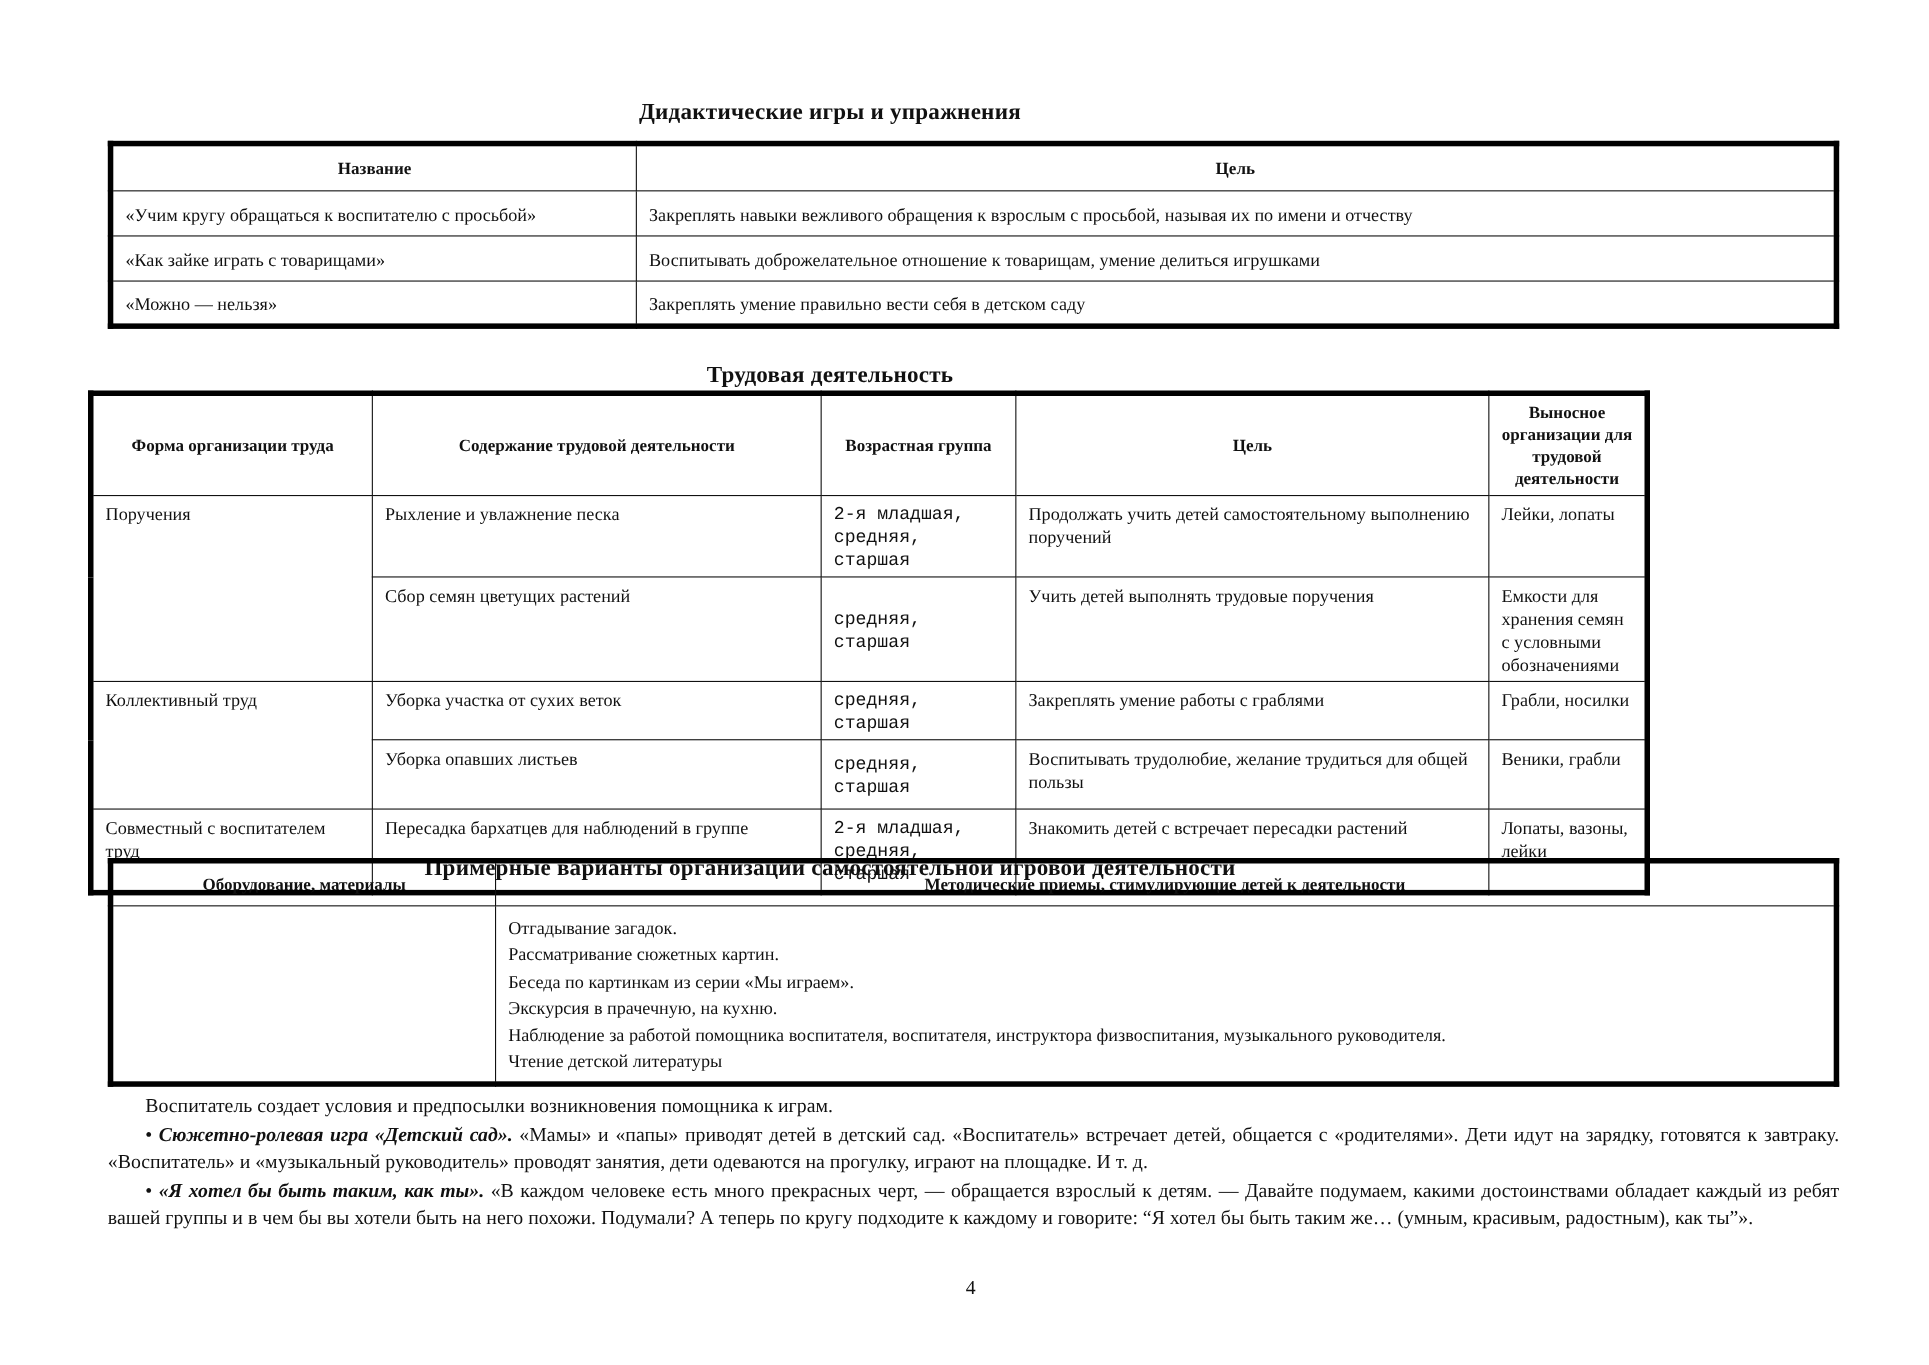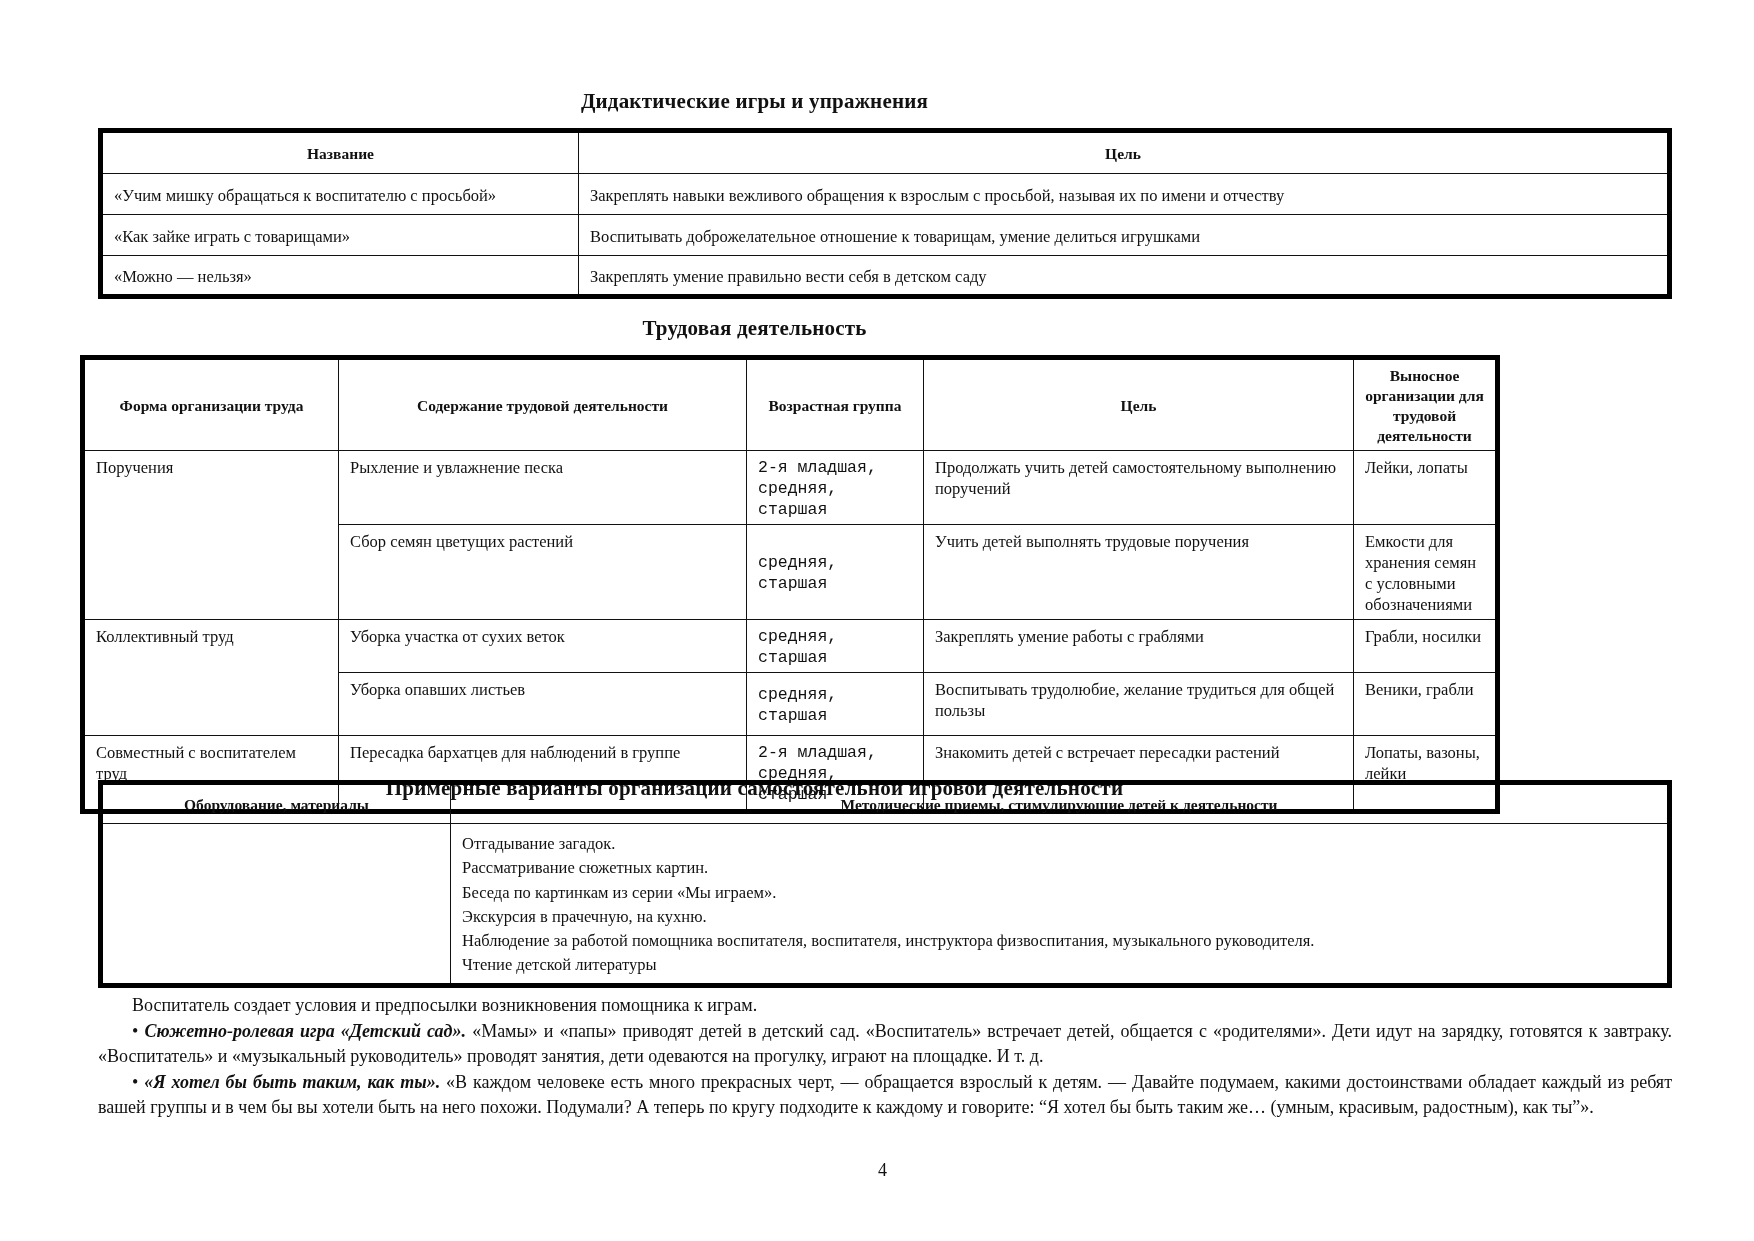--- a/index.html
+++ b/index.html
@@ -43,35 +43,35 @@
   <colgroup>
       <col style="width:478px">
       <col>
     </colgroup>
   <tbody>
       <tr class="head" style="height:43px;">
     <th>Название</th>
     <th>Цель</th>
   </tr>
   <tr style="height:41px;">
-    <td class="vmid">«Учим мишку обращаться к воспитателю с просьбой»</td>
+    <td class="vmid">«Учим кругу обращаться к воспитателю с просьбой»</td>
     <td class="vmid">Закреплять навыки вежливого обращения к взрослым с просьбой, называя их по имени и отчеству</td>
   </tr>
   <tr style="height:41px;">
     <td class="vmid">«Как зайке играть с товарищами»</td>
     <td class="vmid">Воспитывать доброжелательное отношение к товарищам, умение делиться игрушками</td>
   </tr>
   <tr style="height:41px;">
     <td class="vmid">«Можно — нельзя»</td>
     <td class="vmid">Закреплять умение правильно вести себя в детском саду</td>
   </tr>
 </tbody>
   </table>
 
-<div class="section-title" style="top:316px;">Трудовая деятельность</div>
+<div class="section-title" style="top:328px;">Трудовая деятельность</div>
 
 <table class="doc" style="left:80px; top:355px; width:1420px;padding-left:44px;">
   <colgroup>
     <col style="width:256px">
       <col style="width:408px">
       <col style="width:177px">
       <col style="width:430px">
       <col>
   </colgroup>
   <tbody>

